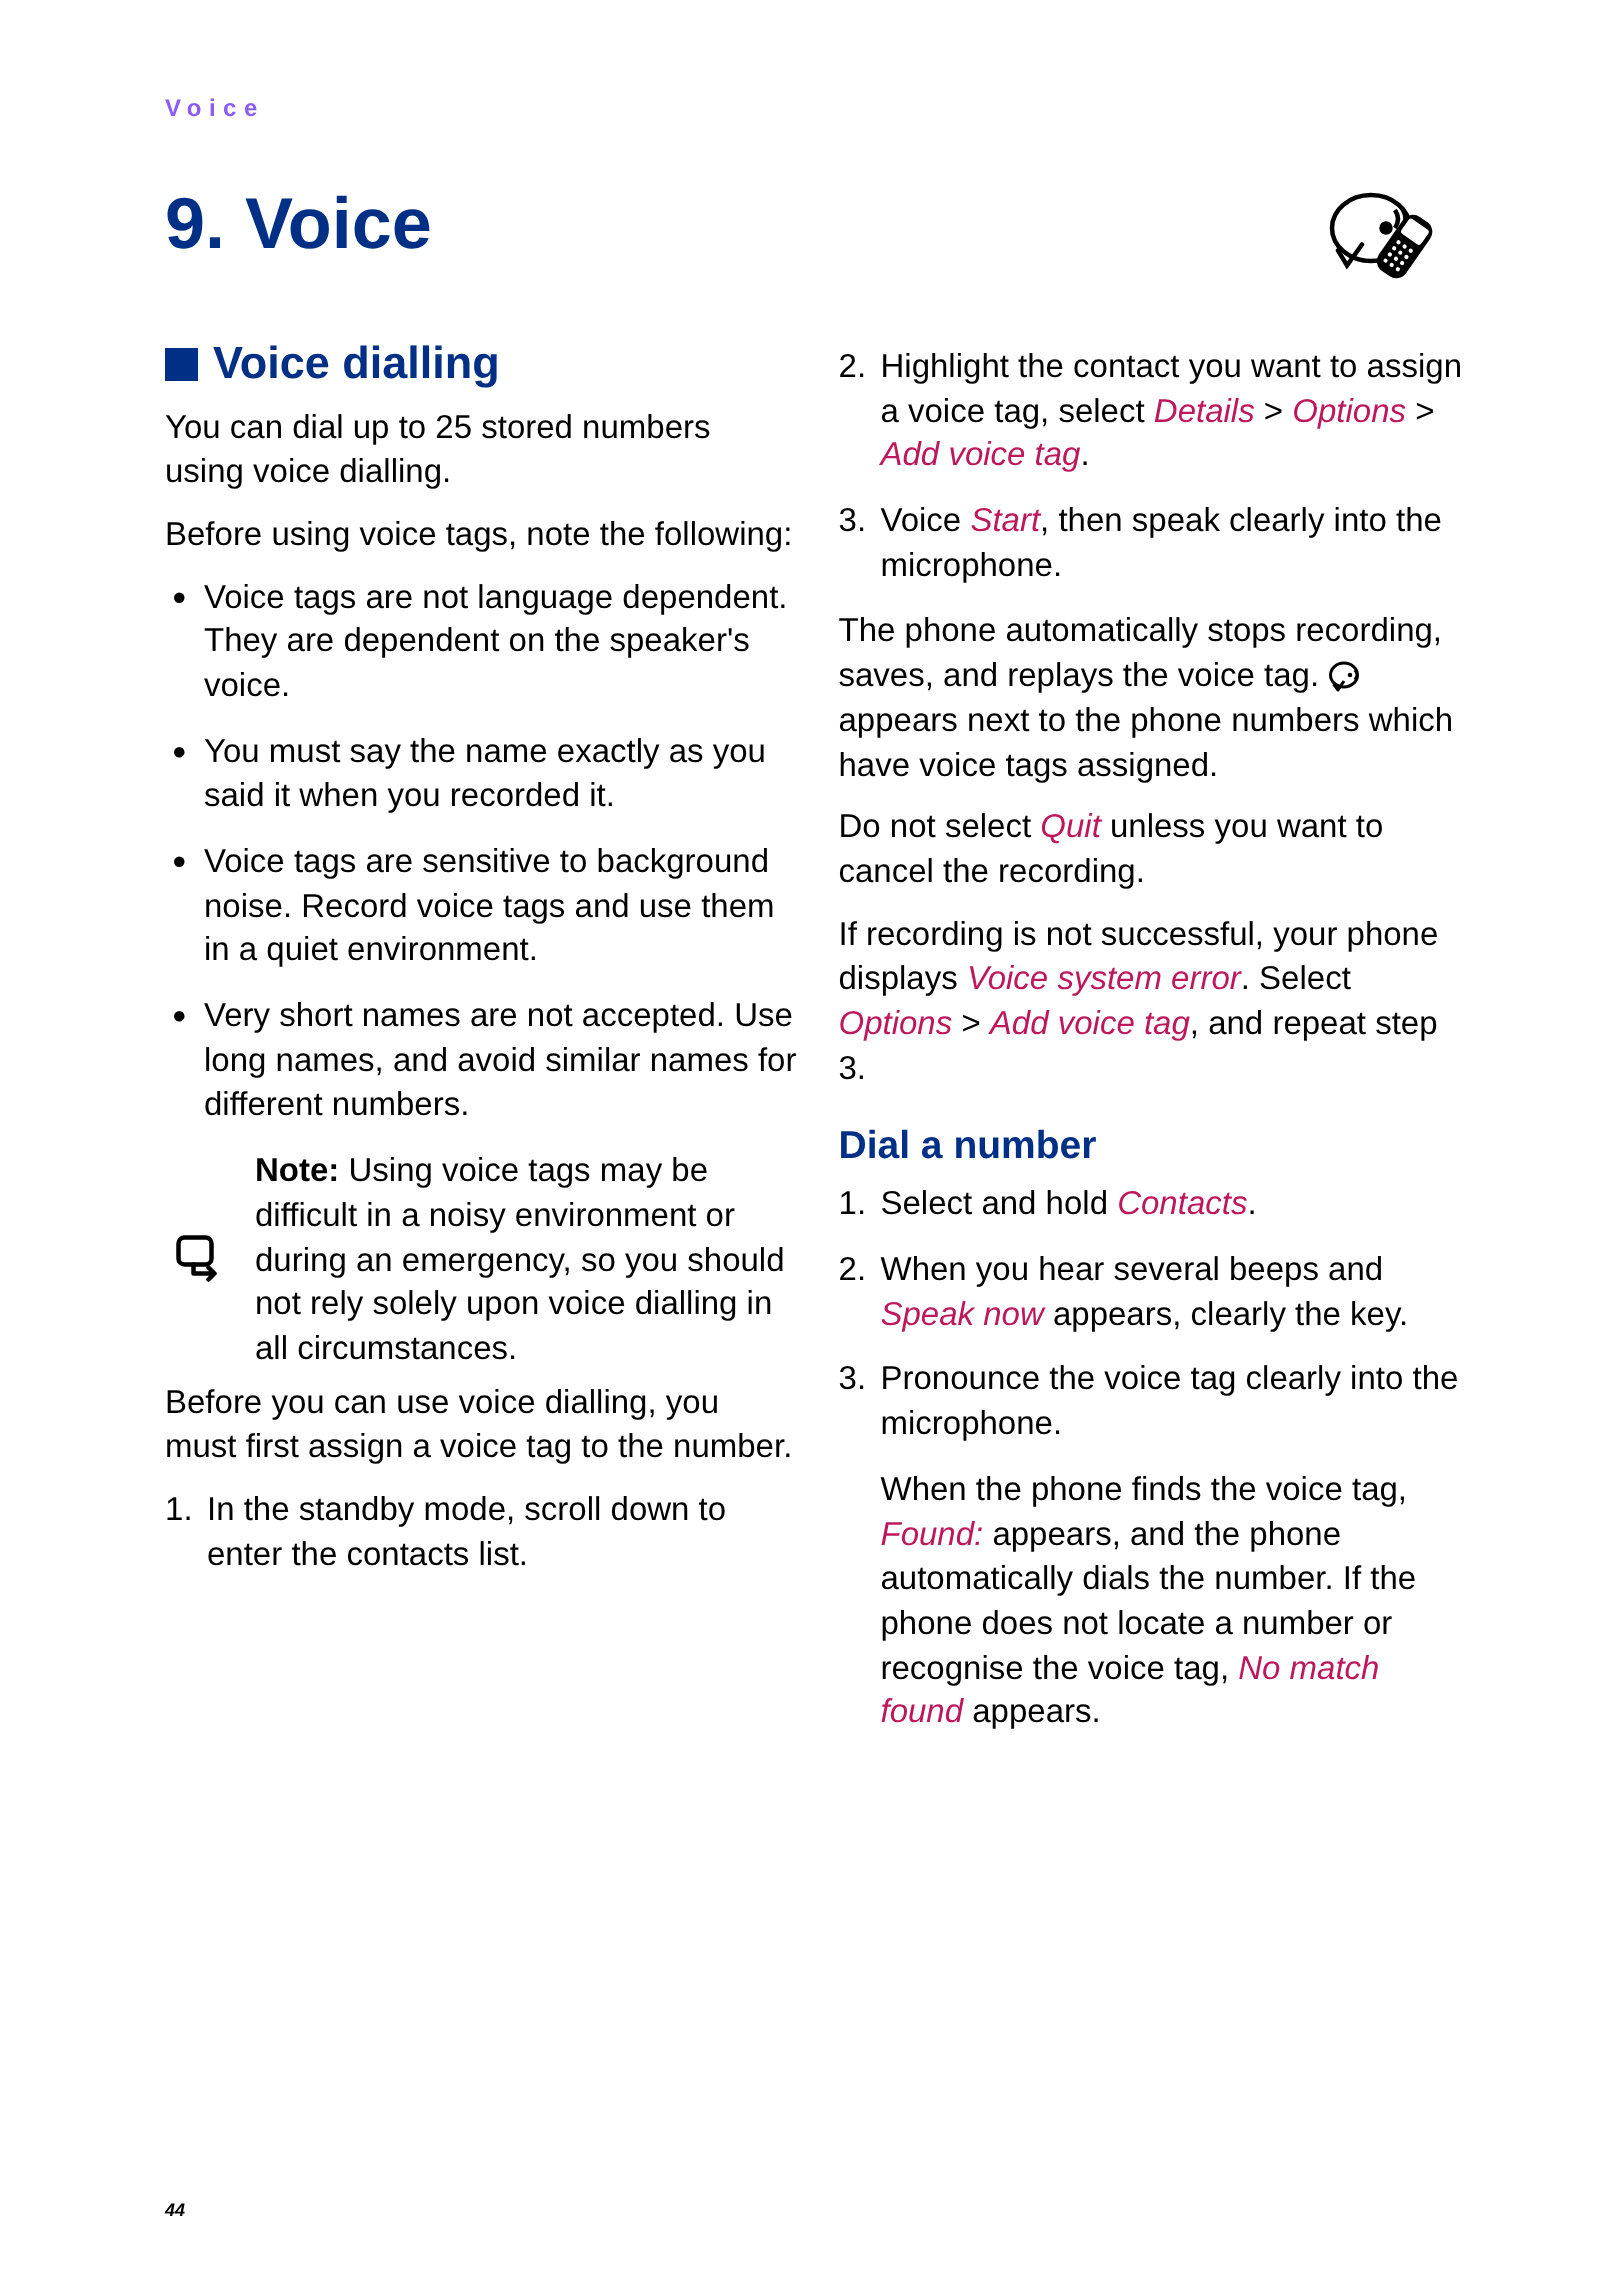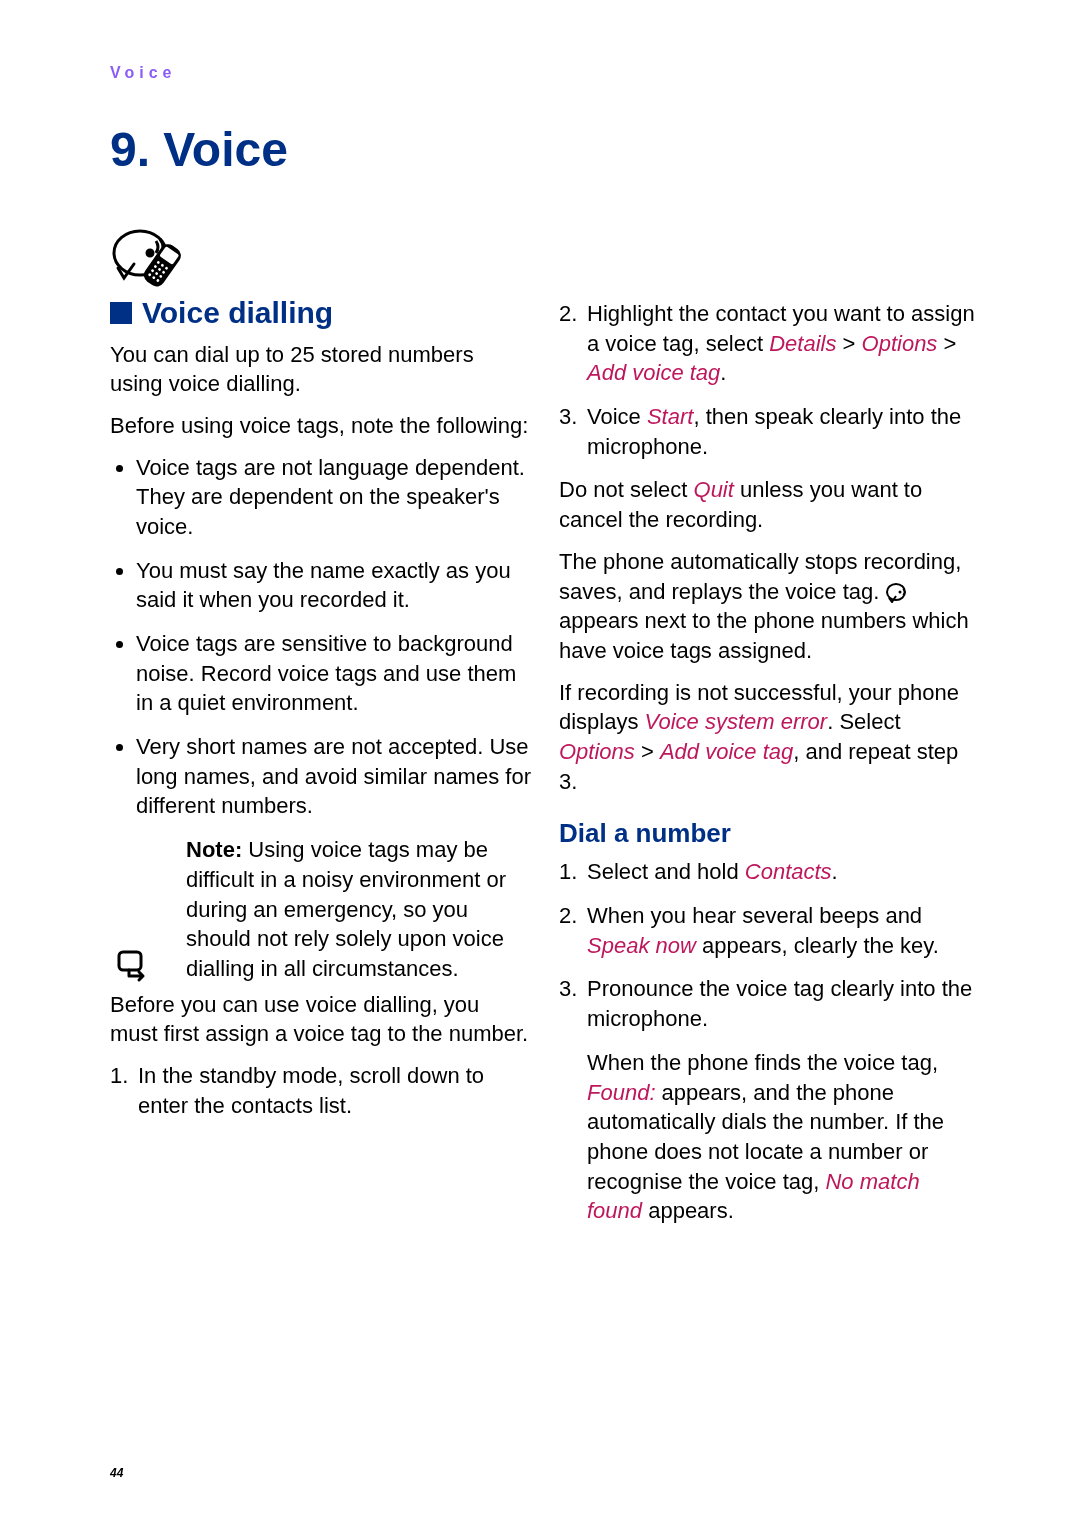--- a/index.html
+++ b/index.html
@@ -22,21 +22,20 @@
     font-size: 16px;
     letter-spacing: 5px;
     font-weight: 600;
     color: #8b5cf6;
     margin-bottom: 40px;
   }
   .title-row {
     display: flex;
     justify-content: space-between;
     align-items: flex-start;
-    flex-direction: column;
   }
   h1 {
     color: #003086;
     font-size: 48px;
     margin: 0 0 46px 0;
     font-weight: 700;
   }
   .title-icon {
     width: 96px;
     height: 70px;
@@ -84,22 +83,22 @@
   ol {
     padding-left: 28px;
     margin: 6px 0 12px 0;
   }
   ol li {
     margin-bottom: 14px;
   }
   .menu { color: #be185d; font-style: italic; }
   .note-row {
     display: flex;
-    align-items: flex-end;
-    gap: 28px;
+    align-items: center;
+    gap: 12px;
     margin-top: 6px;
     margin-left:6px;
   }
   .note-icon {
     width: 36px;
     height: 36px;
     flex-shrink: 0;
   }
   .note-text { flex: 1; padding-left:6px;}
   .voice-tag-ico {
@@ -197,33 +196,33 @@
     <div class="col">
       <ol class="continue">
         <li>
           <span>Highlight the contact you want to assign a voice tag, select </span><span class="menu">Details</span><span> &gt; </span><span class="menu">Options</span><span> &gt; </span><span class="menu">Add voice tag</span><span>.</span>
         </li>
         <li>
           <span>Voice </span><span class="menu">Start</span><span>, then speak clearly into the microphone.</span>
         </li>
       </ol>
       <p>
-        <span>Do not select </span><span class="menu">Quit</span><span> unless you want to cancel the recording.</span>
-      </p>
-      <p>
         <span>The phone automatically stops recording, saves, and replays the voice tag. </span><span class="voice-tag-ico">
           <svg viewBox="0 0 26 22">
             <ellipse cx="10" cy="11" rx="9" ry="8" fill="none" stroke="#000" stroke-width="2"></ellipse>
             <path d="M3 17 l3 4 l4 -6" fill="none" stroke="#000" stroke-width="2"></path>
             <circle cx="14" cy="11" r="1.5" fill="#000"></circle>
             <path d="M17 14 q3 -3 0 -6" fill="none" stroke="#000" stroke-width="1.5"></path>
           </svg>
         </span><span> appears next to the phone numbers which have voice tags assigned.</span>
       </p>
       <p>
+        <span>Do not select </span><span class="menu">Quit</span><span> unless you want to cancel the recording.</span>
+      </p>
+      <p>
         <span>If recording is not successful, your phone displays </span><span class="menu">Voice system error</span><span>. Select </span><span class="menu">Options</span><span> &gt; </span><span class="menu">Add voice tag</span><span>, and repeat step 3.</span>
       </p>
 
       <h3>Dial a number</h3>
       <ol class="start1">
         <li>
           <span>Select and hold </span><span class="menu">Contacts</span><span>.</span>
         </li>
         <li>
           <span>When you hear several beeps and </span><span class="menu">Speak now</span><span> appears, clearly the key.</span>

